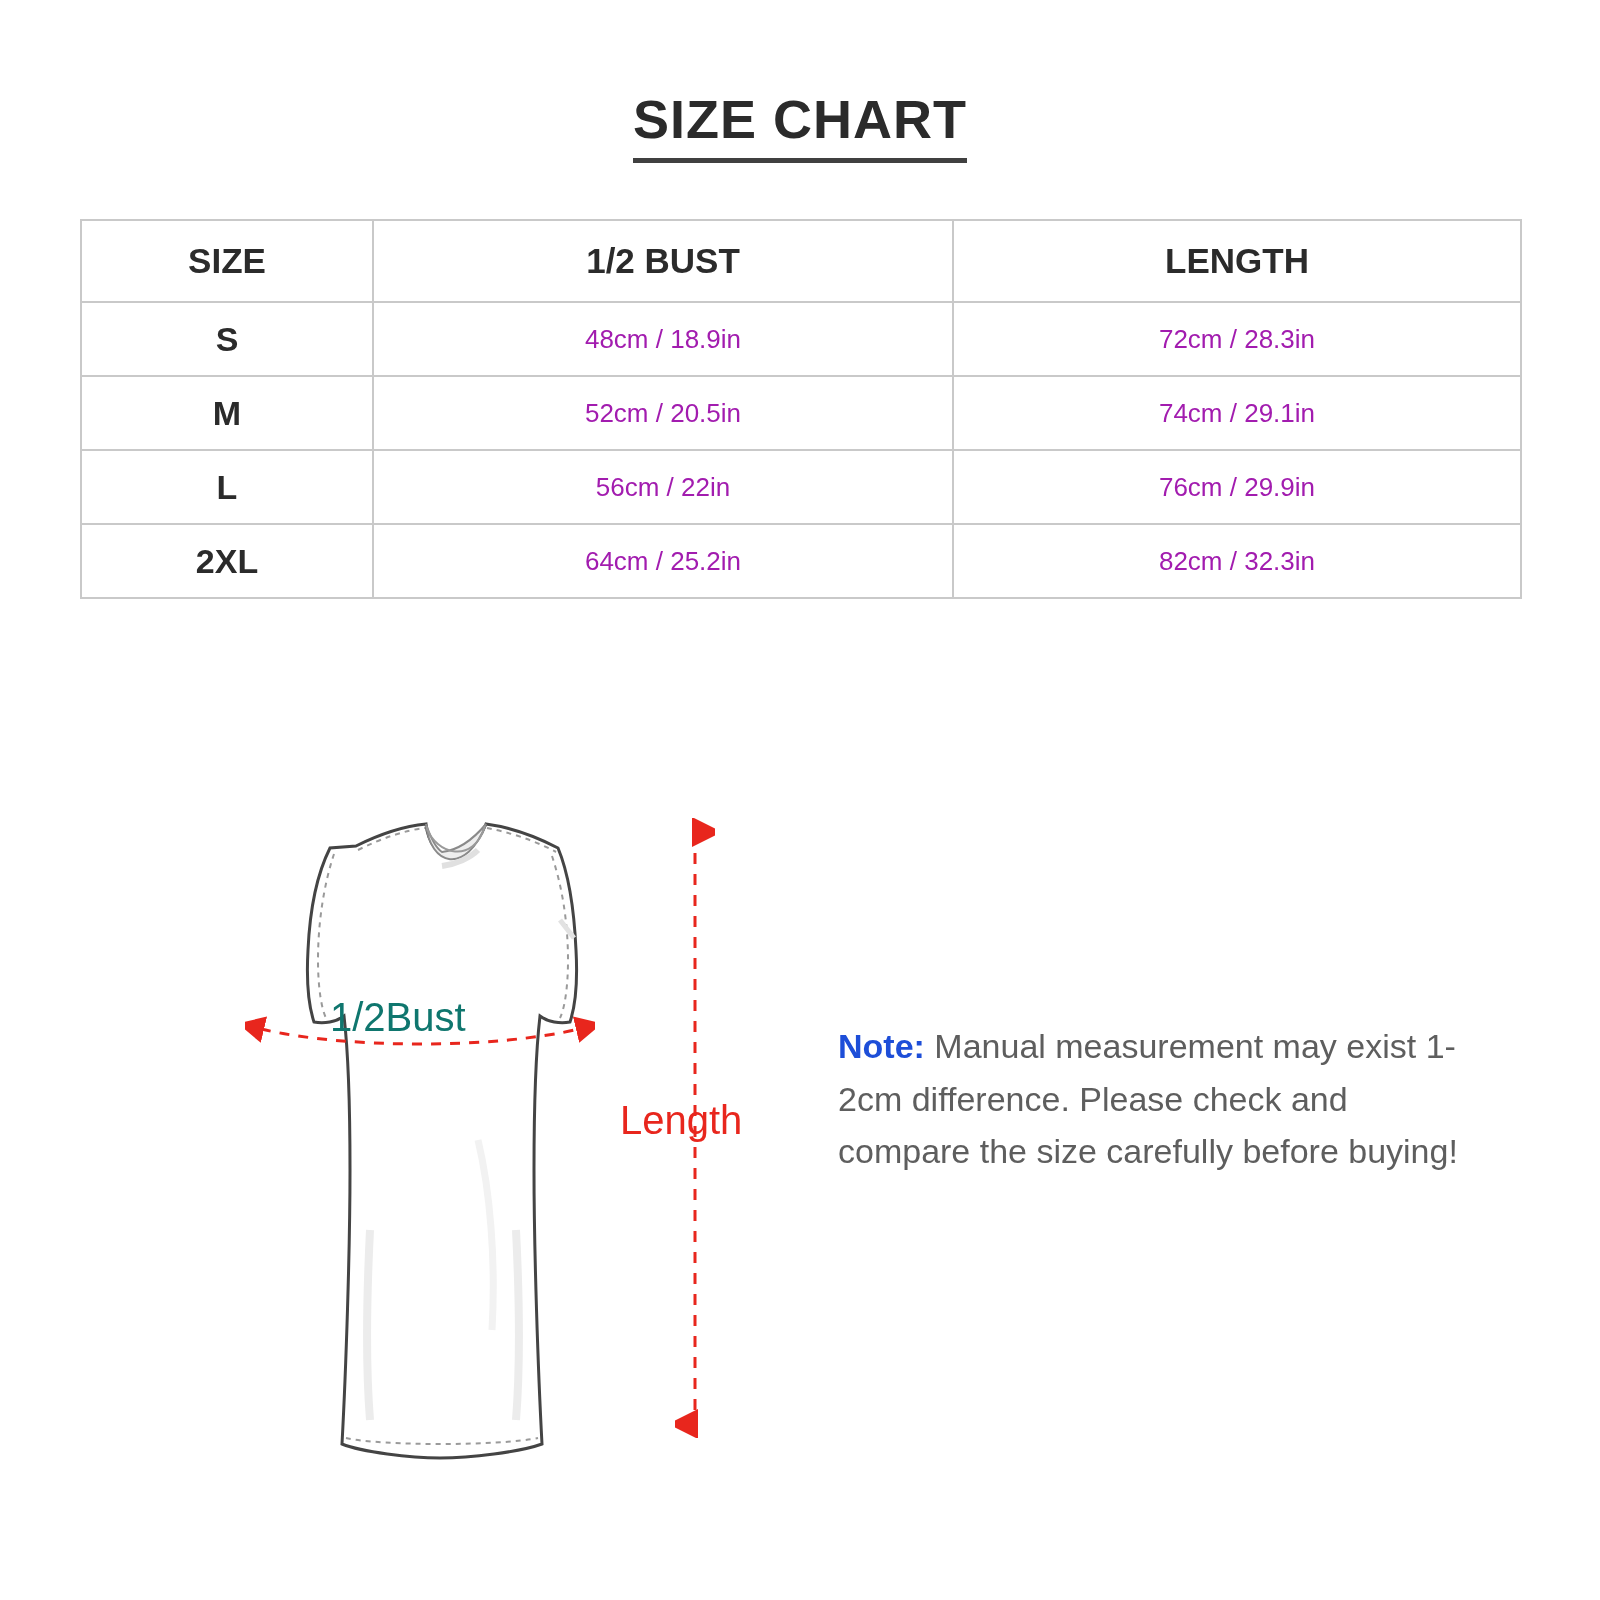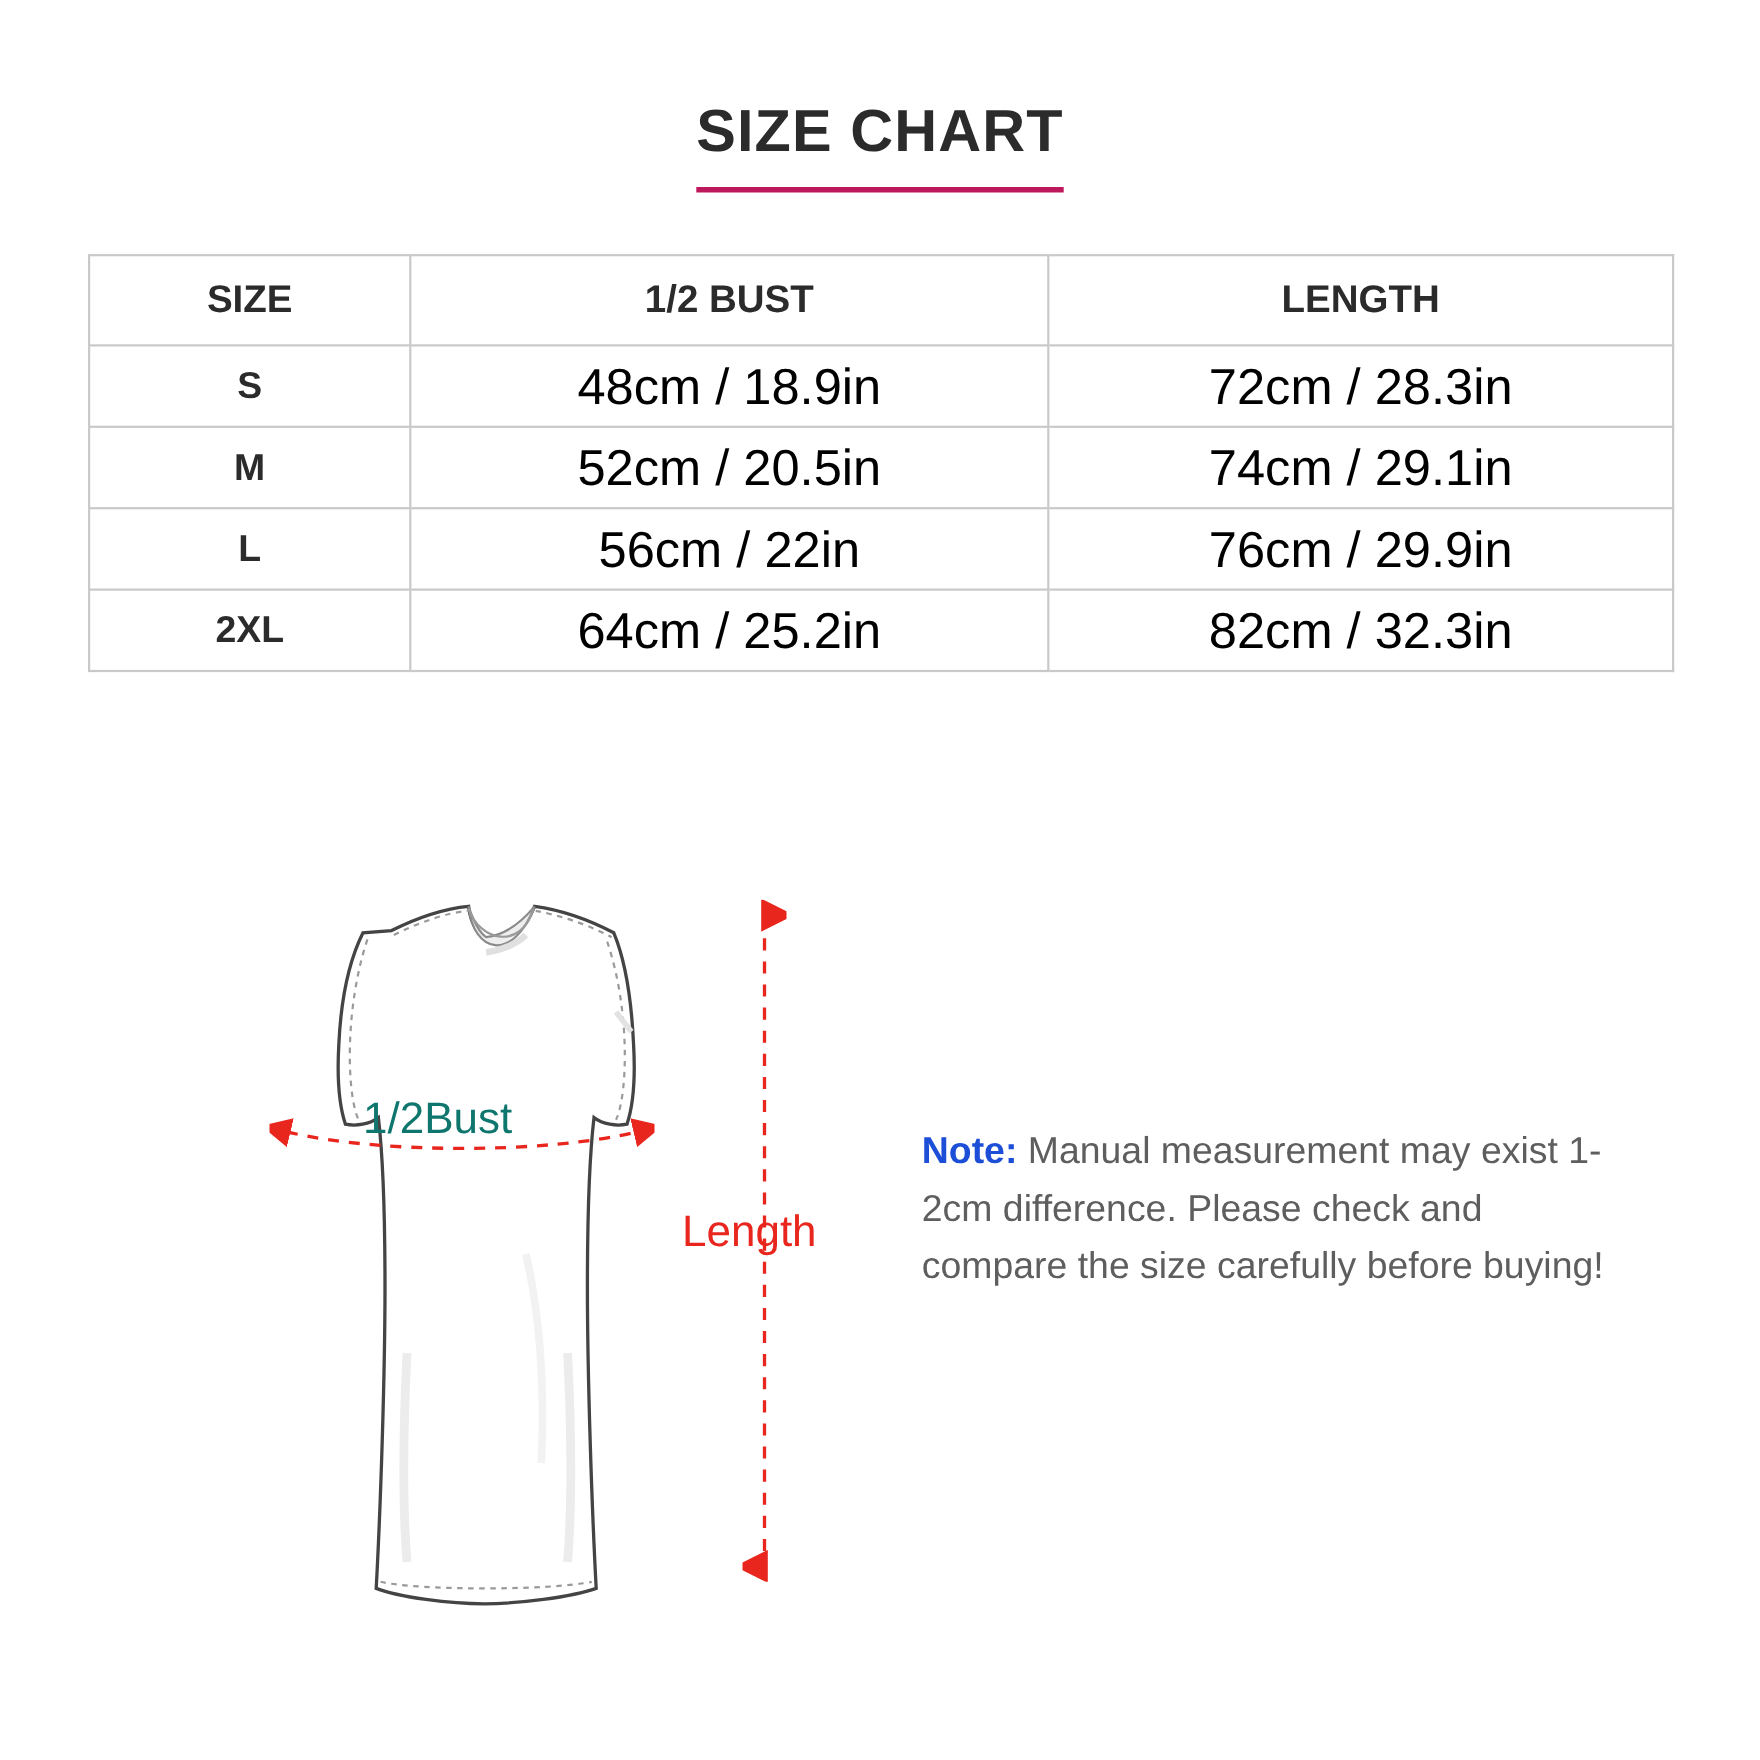--- a/index.html
+++ b/index.html
@@ -20,22 +20,22 @@
   .title-wrap {
     text-align: center;
     padding-top: 88px;
   }
   .title {
     display: inline-block;
     font-size: 54px;
     font-weight: bold;
     letter-spacing: 1px;
     color: #2b2b2b;
-    border-bottom: 5px solid #be185d;
-    padding-bottom: 20px;
+    border-bottom: 5px solid #404040;
+    padding-bottom: 8px;
   }
 
   
   .table-wrap {
     margin: 56px 80px 0 80px;
   }
   table.size-table {
     width: 1440px;
     border-collapse: collapse;
     table-layout: fixed;
@@ -46,22 +46,22 @@
     height: 70px;
     vertical-align: middle;
   }
   table.size-table thead th {
     font-size: 35px;
     font-weight: bold;
     color: #2b2b2b;
     height: 78px;
   }
   table.size-table tbody td {
-    font-size: 46px;
-    color: #000000;
+    font-size: 26px;
+    color: #a21caf;
   }
   table.size-table tbody td.size-col {
     font-weight: bold;
     color: #2b2b2b;
     font-size: 34px;
   }
   .col-size { width: 292px; }
   .col-bust { width: 580px; }
   .col-len  { width: 568px; }
 

